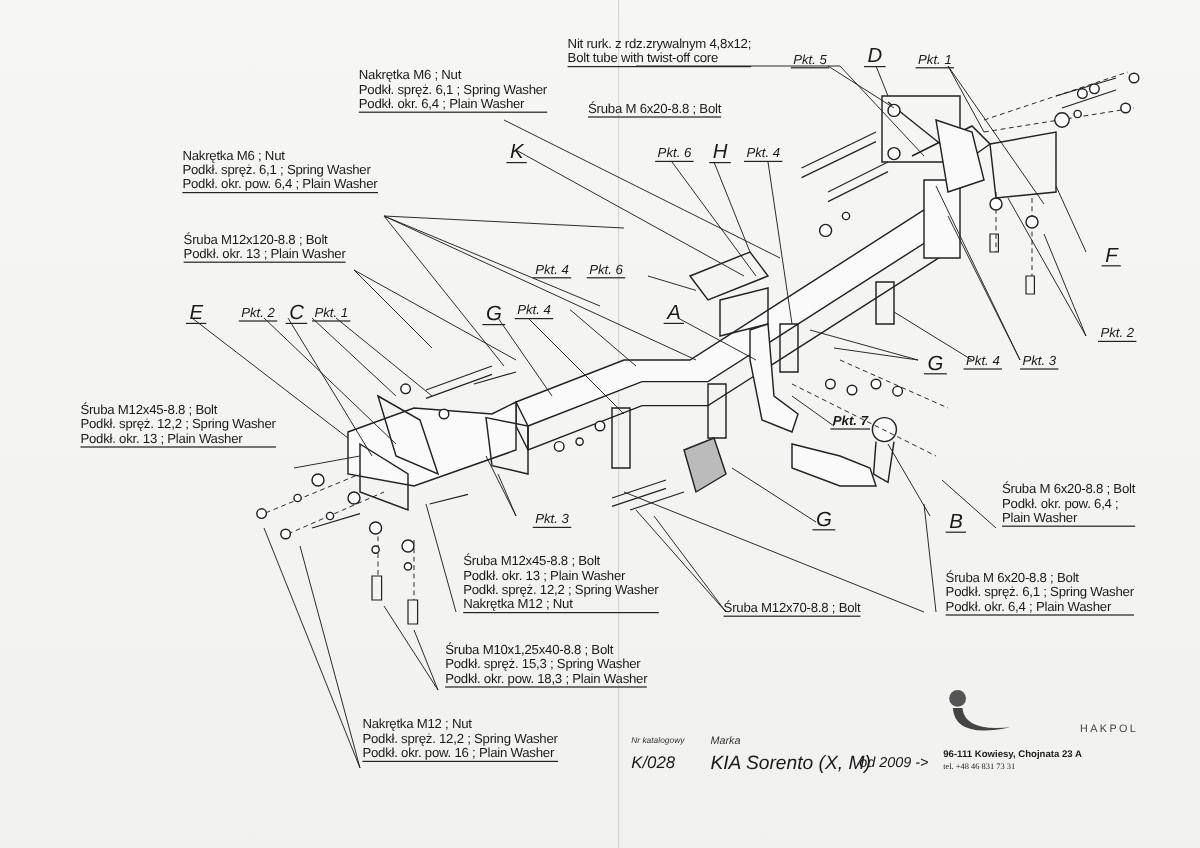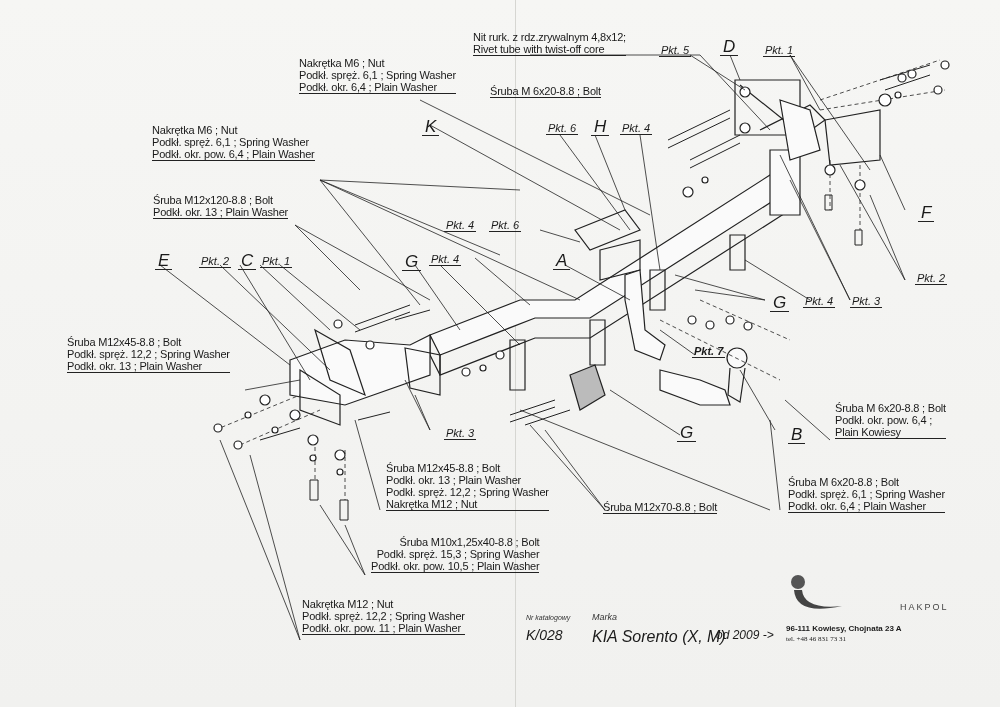--- a/index.html
+++ b/index.html
@@ -190,21 +190,21 @@
       <path d="M300 640 L220 440"></path>
         <path d="M300 640 L250 455"></path>
       <path d="M430 430 L415 395"></path>
         <path d="M430 430 L405 380"></path>
     </g>
   </g>
 </svg>
 
 <div class="lbl" style="left:473px;top:31px;">
   <span class="ln">Nit rurk. z rdz.zrywalnym 4,8x12;</span>
-  <span class="ln ul">Rivet tube with twist-off core</span>
+  <span class="ln ul">Bolt tube with twist-off core</span>
 </div>
 <div class="lbl" style="left:299px;top:57px;">
   <span class="ln">Nakrętka  M6 ; Nut</span>
   <span class="ln">Podkł. spręż. 6,1 ; Spring Washer</span>
   <span class="ln ul">Podkł. okr. 6,4 ; Plain Washer</span>
 </div>
 <div class="lbl" style="left:490px;top:85px;">
   <span class="ln ul">Śruba M 6x20-8.8 ;  Bolt</span>
 </div>
 <div class="lbl" style="left:152px;top:124px;">
@@ -223,34 +223,34 @@
 </div>
 <div class="lbl" style="left:386px;top:462px;">
   <span class="ln">Śruba M12x45-8.8 ;  Bolt</span>
   <span class="ln">Podkł. okr. 13 ; Plain Washer</span>
   <span class="ln">Podkł. spręż. 12,2 ; Spring Washer</span>
   <span class="ln ul">Nakrętka  M12 ; Nut</span>
 </div>
 <div class="lbl" style="left:603px;top:501px;">
   <span class="ln ul">Śruba M12x70-8.8 ;  Bolt</span>
 </div>
-<div class="lbl" style="left:371px;top:536px;text-align:right;">
+<div class="lbl" style="left:371px;top:536px;">
   <span class="ln">Śruba M10x1,25x40-8.8 ;  Bolt</span>
   <span class="ln">Podkł. spręż. 15,3 ; Spring Washer</span>
-  <span class="ln ul">Podkł. okr. pow. 10,5 ; Plain Washer</span>
+  <span class="ln ul">Podkł. okr. pow. 18,3 ; Plain Washer</span>
 </div>
 <div class="lbl" style="left:302px;top:598px;">
   <span class="ln">Nakrętka  M12 ; Nut</span>
   <span class="ln">Podkł. spręż. 12,2 ; Spring Washer</span>
-  <span class="ln ul">Podkł. okr. pow. 11 ; Plain Washer</span>
+  <span class="ln ul">Podkł. okr. pow. 16 ; Plain Washer</span>
 </div>
 <div class="lbl" style="left:835px;top:402px;">
   <span class="ln">Śruba M 6x20-8.8 ;  Bolt</span>
   <span class="ln">Podkł. okr. pow. 6,4 ;</span>
-  <span class="ln ul">Plain Kowiesy</span>
+  <span class="ln ul">Plain Washer</span>
 </div>
 <div class="lbl" style="left:788px;top:476px;">
   <span class="ln">Śruba M 6x20-8.8 ;  Bolt</span>
   <span class="ln">Podkł. spręż. 6,1 ; Spring Washer</span>
   <span class="ln ul">Podkł. okr. 6,4 ; Plain Washer</span>
 </div>
 
 <div class="letter" style="left:720px;top:38px;">D</div>
 <div class="letter" style="left:422px;top:118px;">K</div>
 <div class="letter" style="left:591px;top:118px;">H</div>

